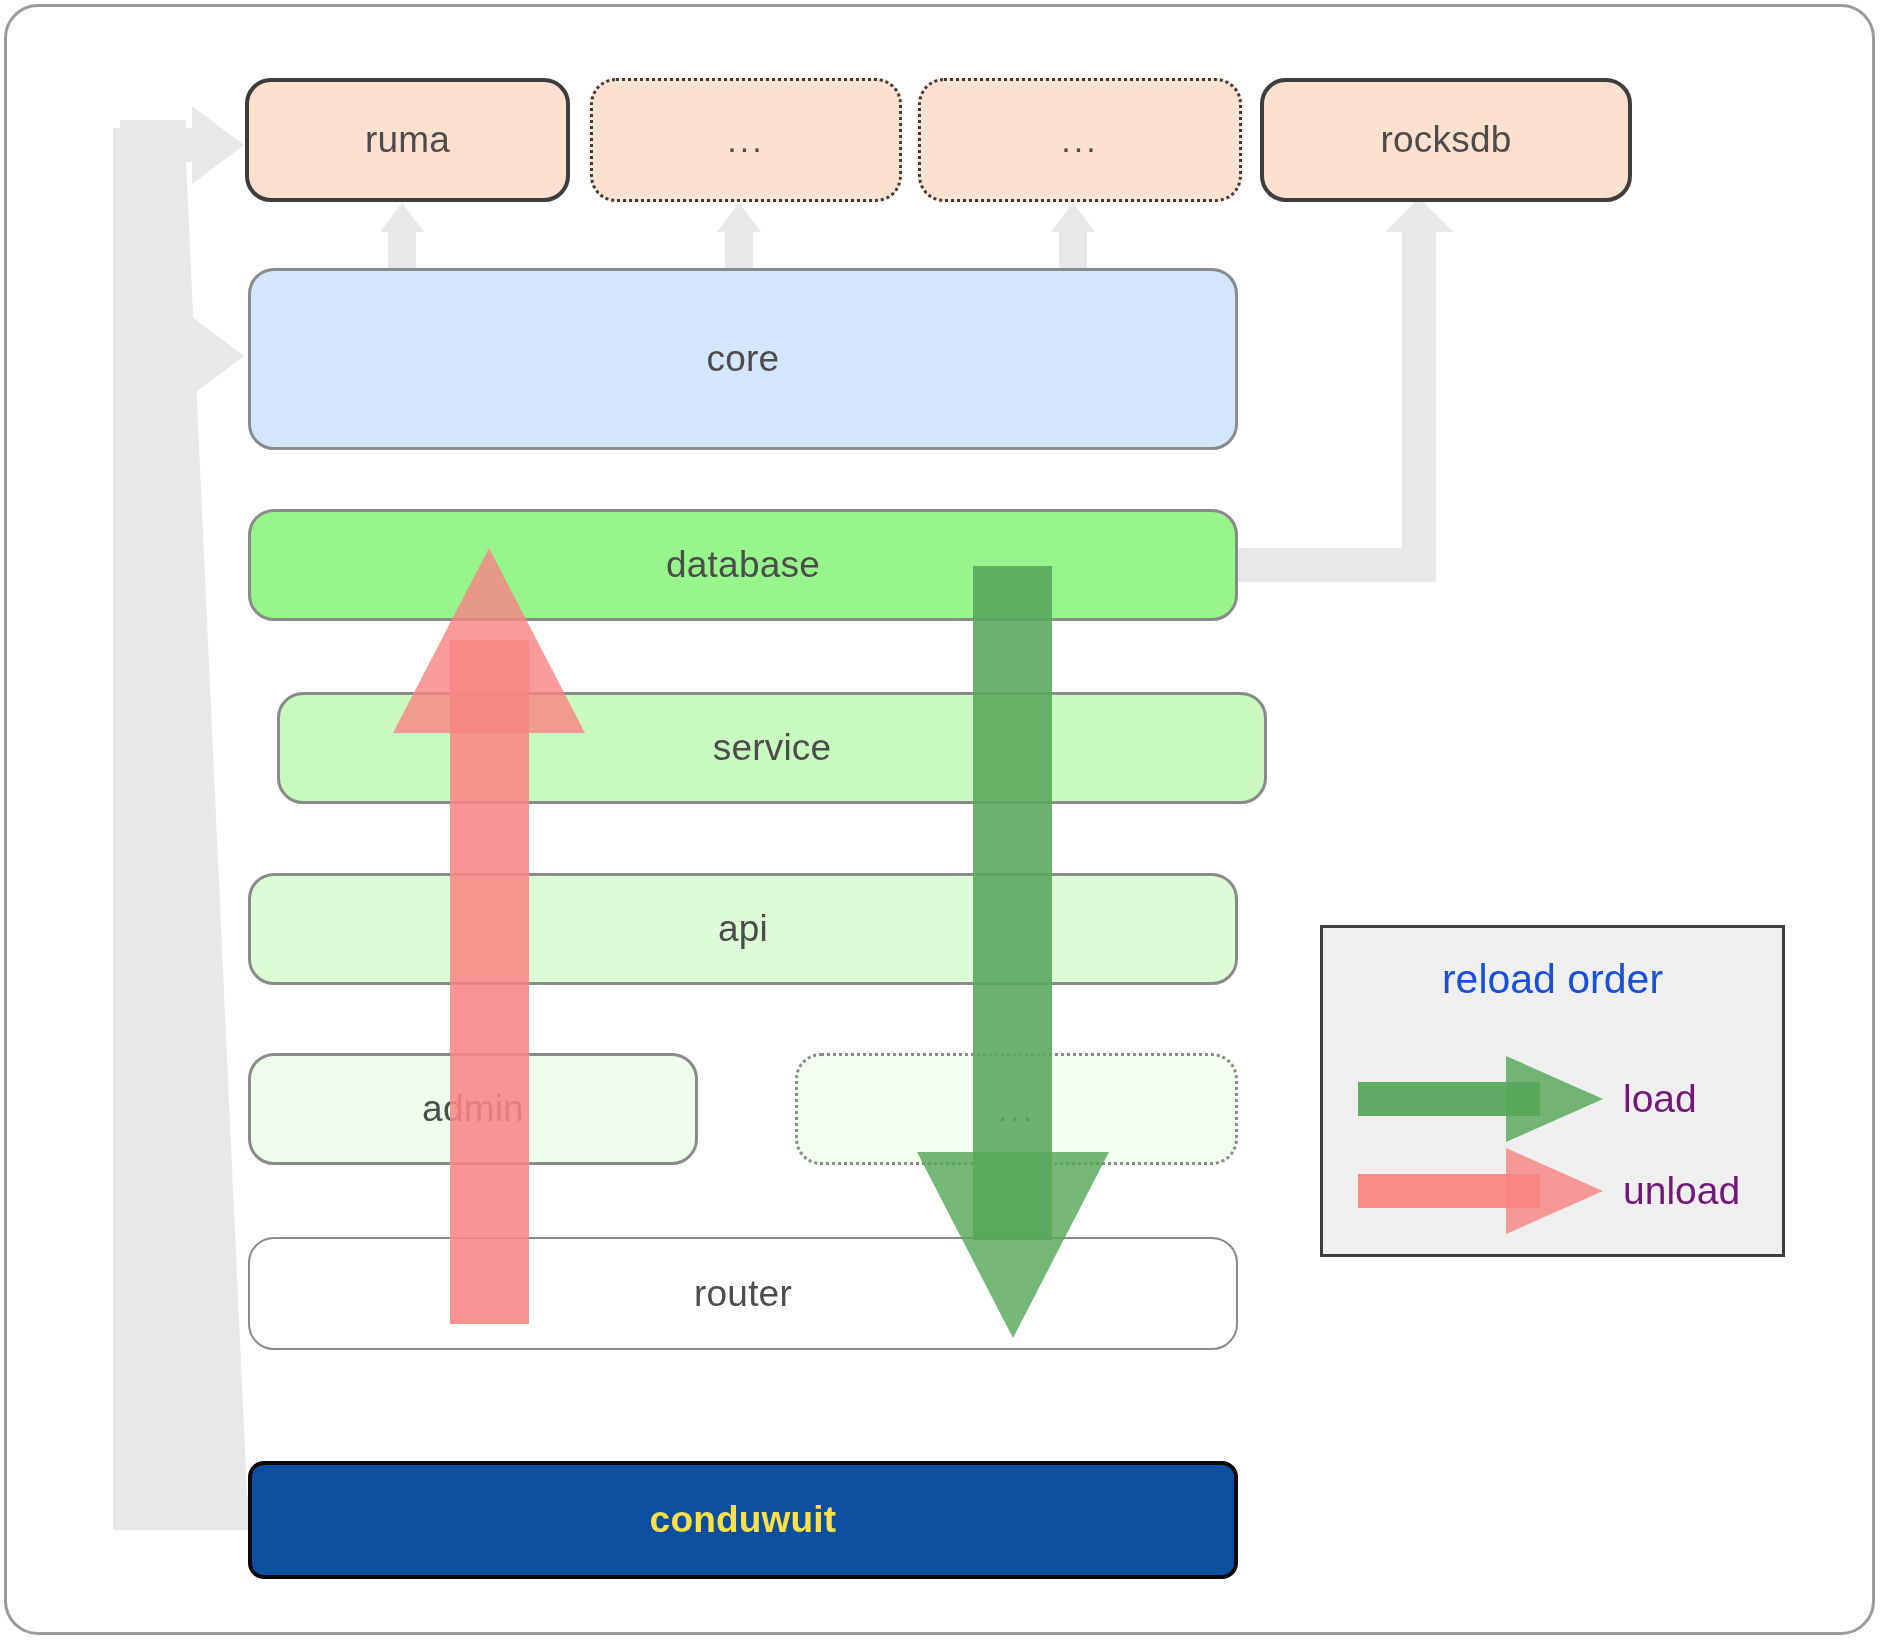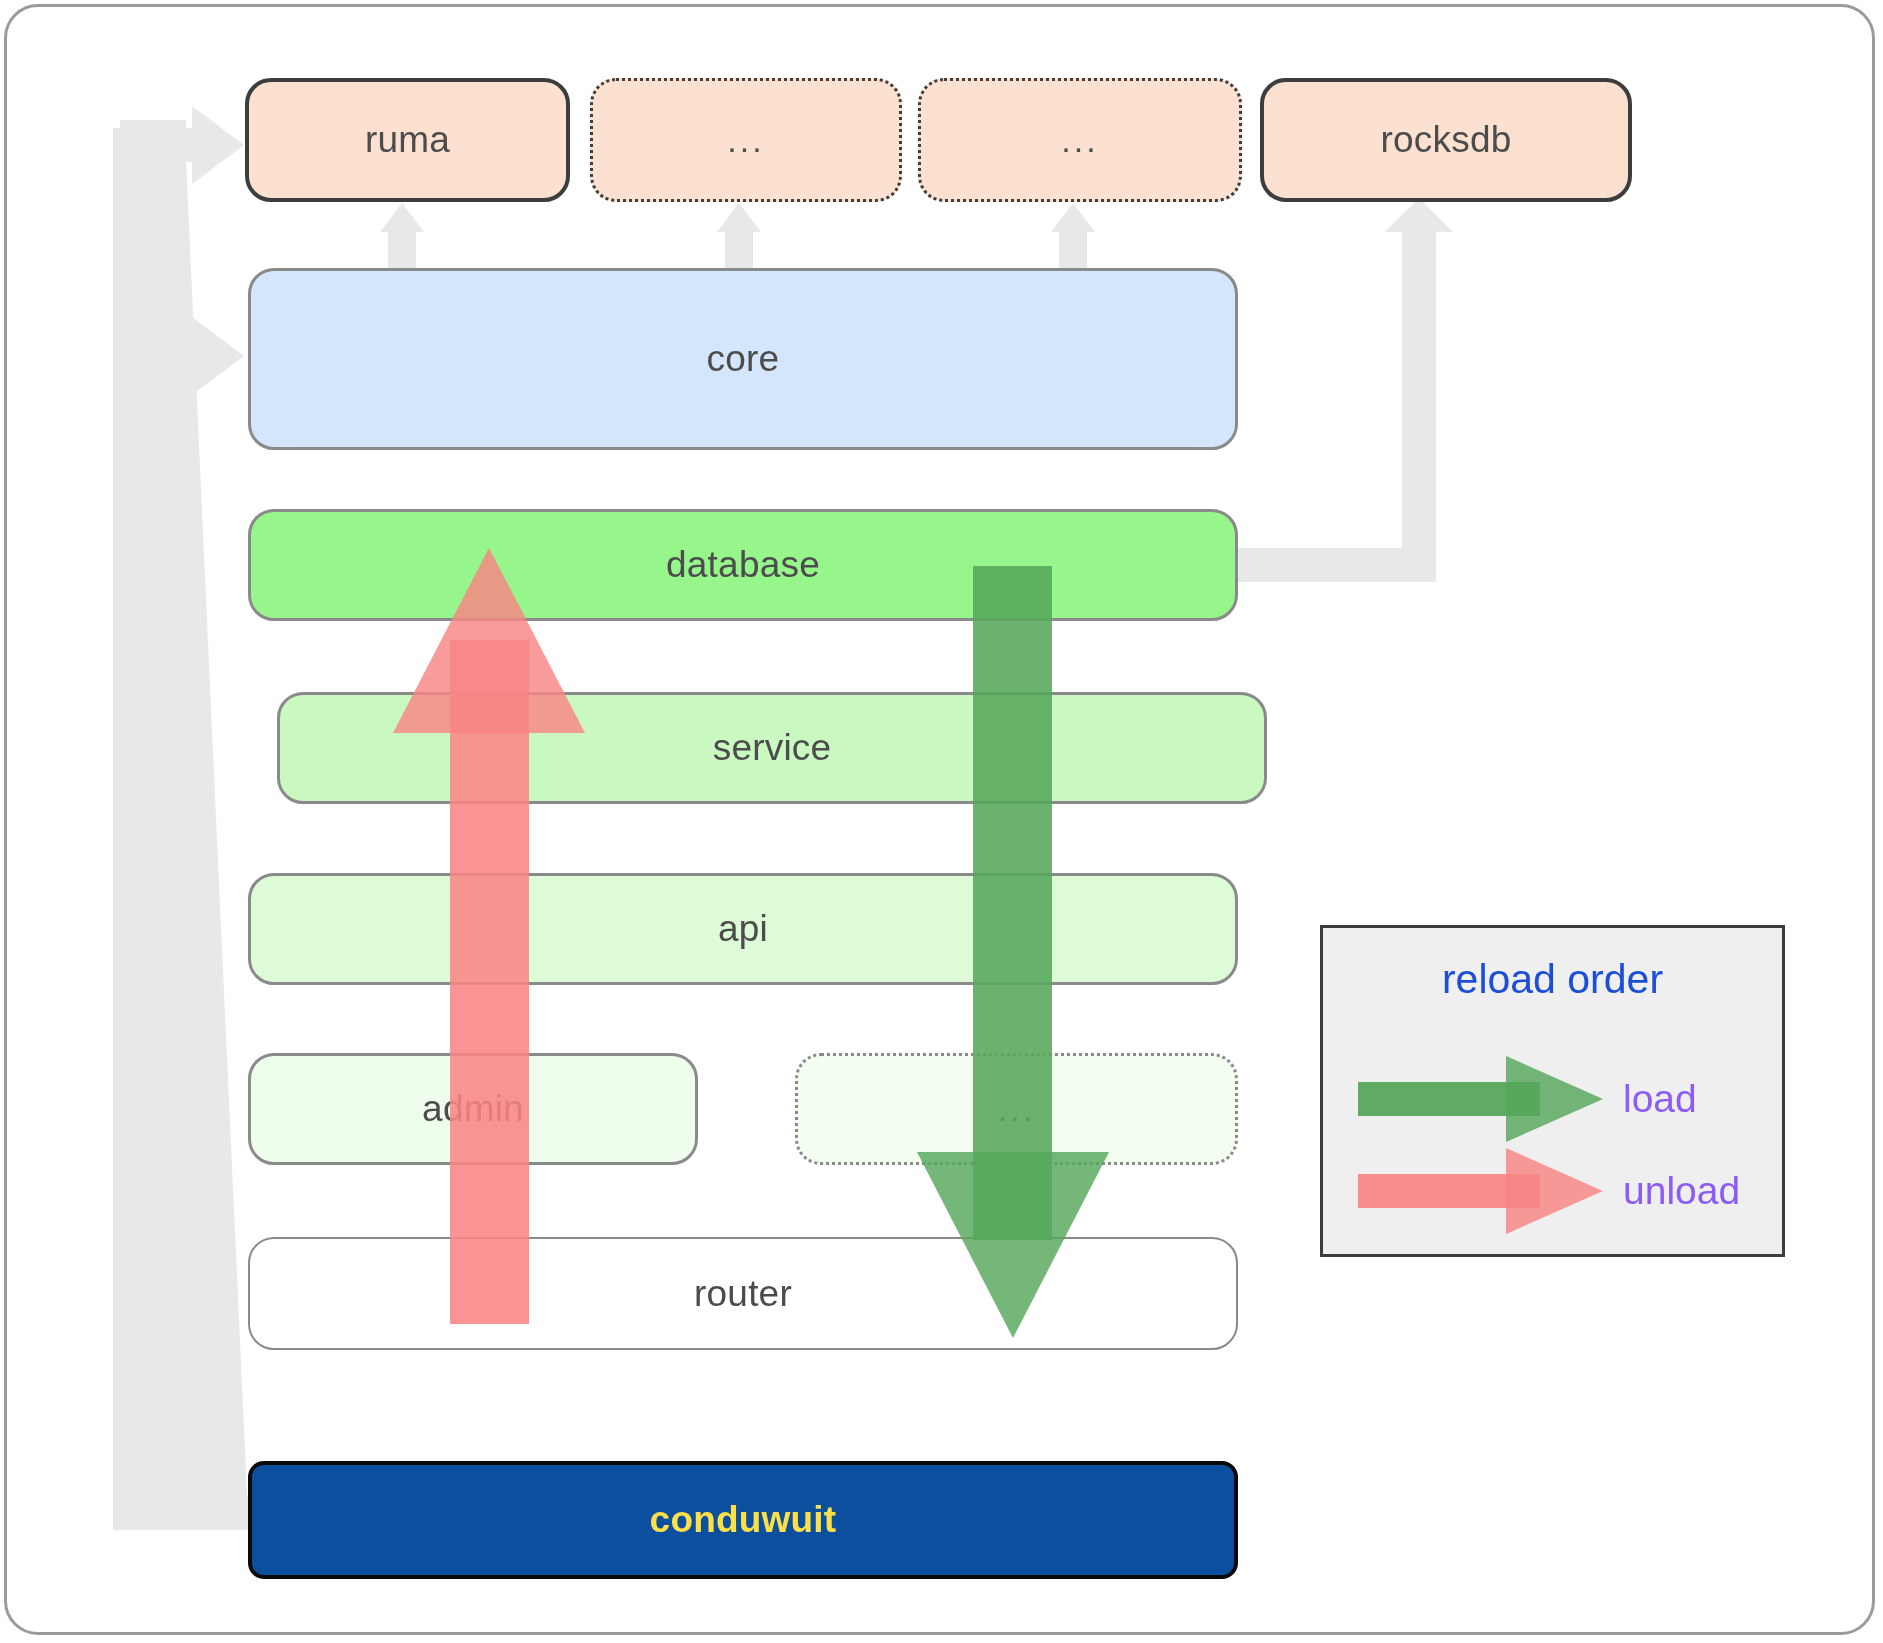--- a/index.html
+++ b/index.html
@@ -75,21 +75,21 @@
     font-size: 41px;
     color: #1d4ed8;
   }
   .legend-row { position: absolute; height: 86px; }
   .legend-label {
     position: absolute;
     left: 300px;
     top: 50%;
     transform: translateY(-50%);
     font-size: 39px;
-    color: #8b5cf6;
+    color: #701a75;
     white-space: nowrap;
   }
   .legend-arrow { position: absolute; left: 35px; top: 0; width: 245px; height: 86px; }
 </style>
 </head>
 <body>
 
 <div id="stage">
   <div id="frame"></div>
 

